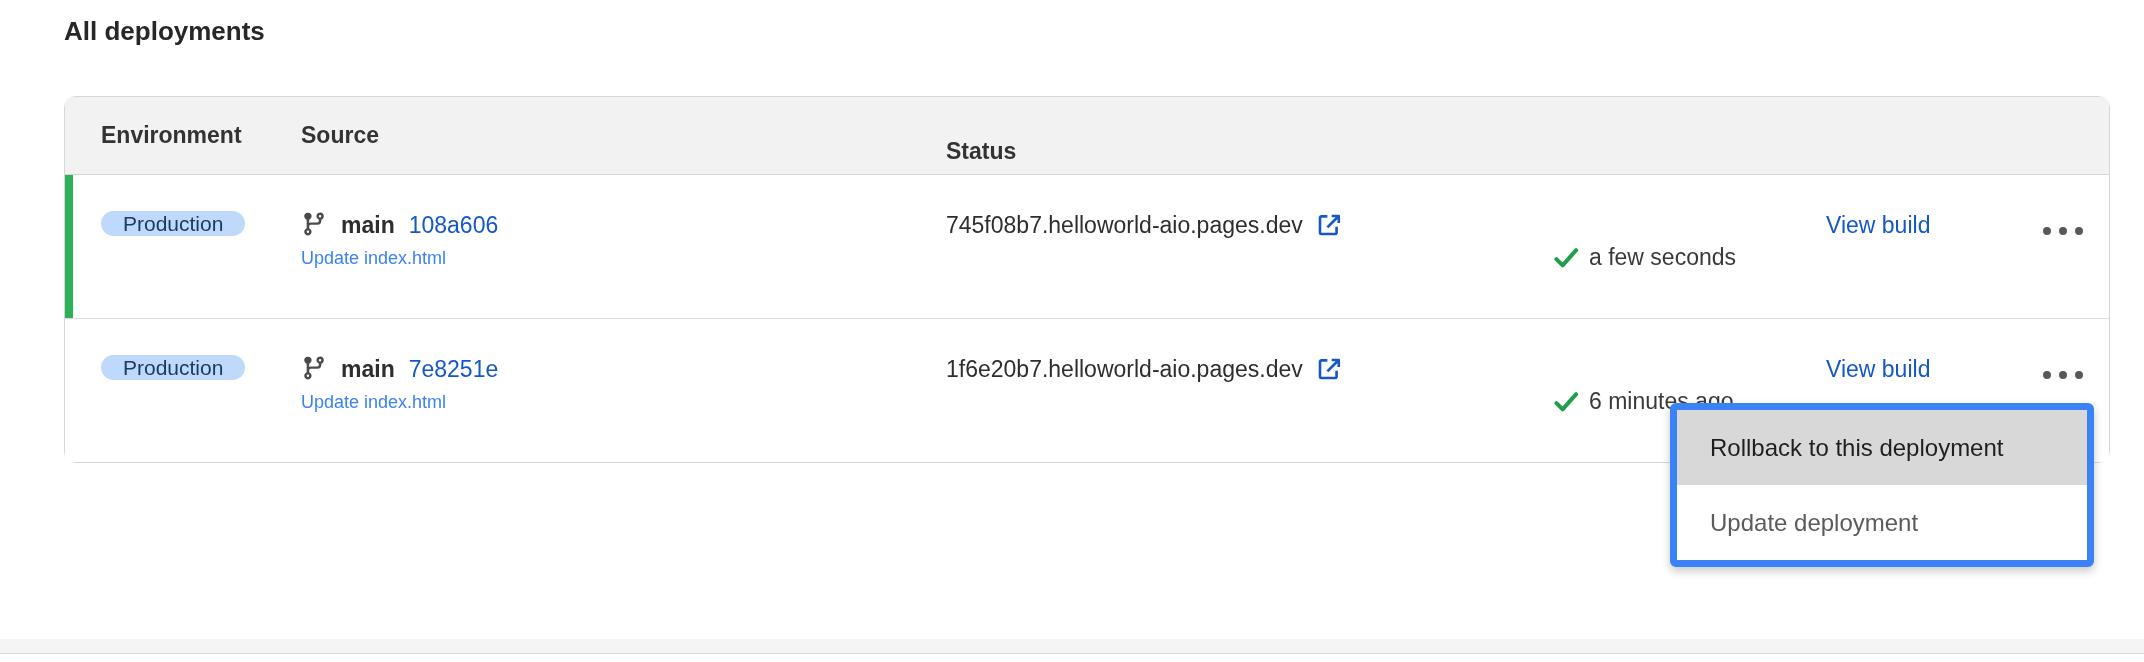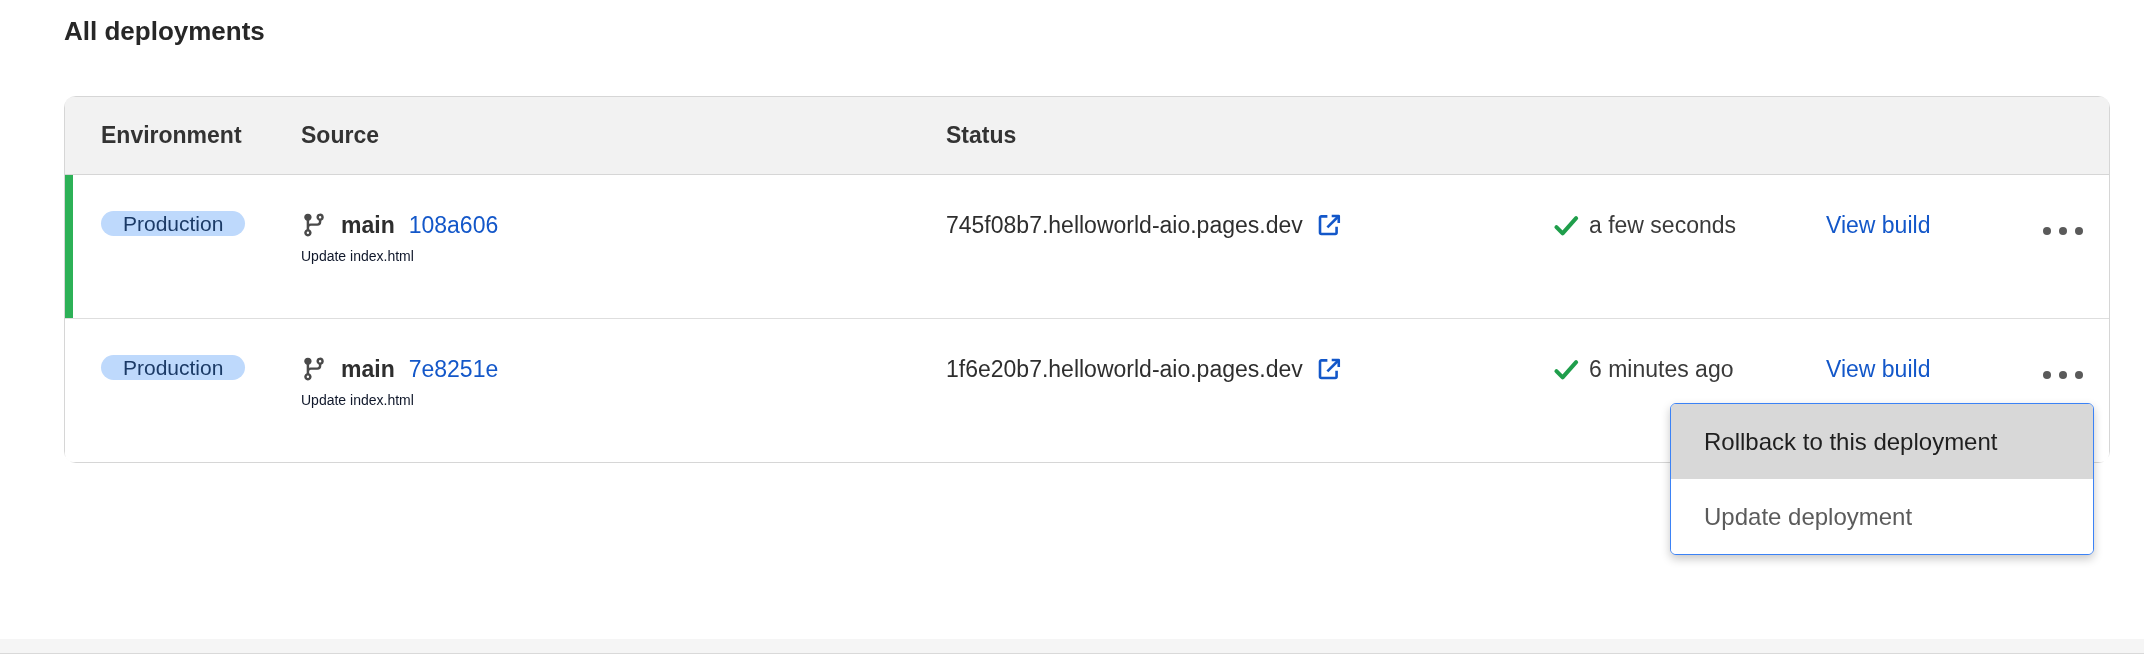--- a/index.html
+++ b/index.html
@@ -26,47 +26,47 @@
   }
   .t-row { display:flex; align-items:flex-start; height:143px; position:relative; background:#fff; }
   .t-row + .t-row { border-top:1px solid #dedede; }
   .t-row:last-child { border-radius:0 0 8px 8px; }
   .active-bar { position:absolute; left:0; top:0; width:8px; height:100%; background:#2db157; }
   .cell { box-sizing:border-box; }
   .t-row .cell { padding-top:36px; }
   .c-env    { width:236px; padding-left:36px; }
   .c-src    { width:645px; }
   .c-dep    { width:605px; }
-  .c-status { width:275px; }
+  .c-status { width:275px;margin-top:32px; }
   .c-build  { width:190px; }
   .c-actions{ flex:1; display:flex; justify-content:center; }
   .t-header .c-env { padding-left:36px; }
 
   .env-badge {
     display:inline-block; background:#bed9fc; color:#1b3a66;
     border-radius:20px; padding:1px 22px; font-size:21px; line-height:23px;
   }
-  .src-line1 { display:flex; align-items:center; gap:14px; font-size:23px; line-height:28px; }
+  .src-line1 { display:flex; gap:14px; font-size:23px; line-height:28px; }
   .branch-name { font-weight:700; color:#2e2e2e; }
   .commit-link { color:#1357c9; text-decoration:none; cursor:pointer; }
-  .commit-msg { margin-top:9px; font-size:14px; color:#0f172a; }
+  .commit-msg { margin-top:9px; font-size:18px; color:#3b82f6; }
   .dep-line { display:flex; align-items:center; gap:13px; font-size:23px; color:#2e2e2e; line-height:28px; }
   .ext-btn { display:inline-flex; cursor:pointer; }
   .status-line { display:flex; align-items:center; gap:8px; font-size:23px; color:#3a3a3a; line-height:28px; }
   .view-build { font-size:23px; color:#1357c9; line-height:28px; text-decoration:none; cursor:pointer; }
   .dots-btn {
     display:flex; gap:8px; align-items:center; margin-top:10px;
     background:none; border:none; padding:6px; cursor:pointer;
   }
   .dots-btn .dot { width:8px; height:8px; border-radius:50%; background:#5a5a5a; }
 
   
   .context-menu {
     position:absolute; left:1670px; top:403px; width:424px;
-    background:#fff; border:1px solid #3b82f6; border-radius:6px;
+    background:#fff; border:7px solid #3b82f6; border-radius:6px;
     overflow:hidden; box-shadow:0 4px 10px rgba(0,0,0,0.22); z-index:10;
     box-sizing:border-box;
   }
   .menu-item {
     height:75px; display:flex; align-items:center; padding:0 33px;
     font-size:24px; color:#5b5b5b; background:#fff; cursor:pointer;
   }
   .menu-item.highlighted { background:#d8d8d8; color:#1f1f1f; }
 
   

